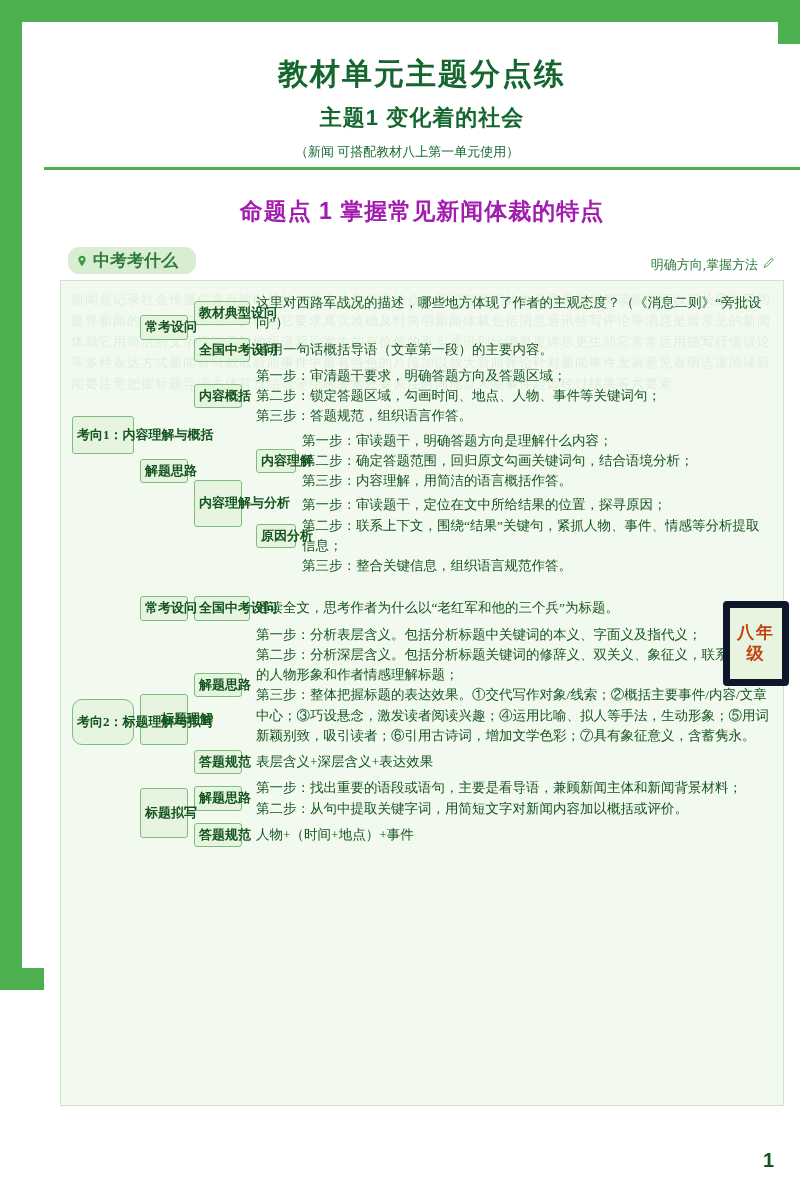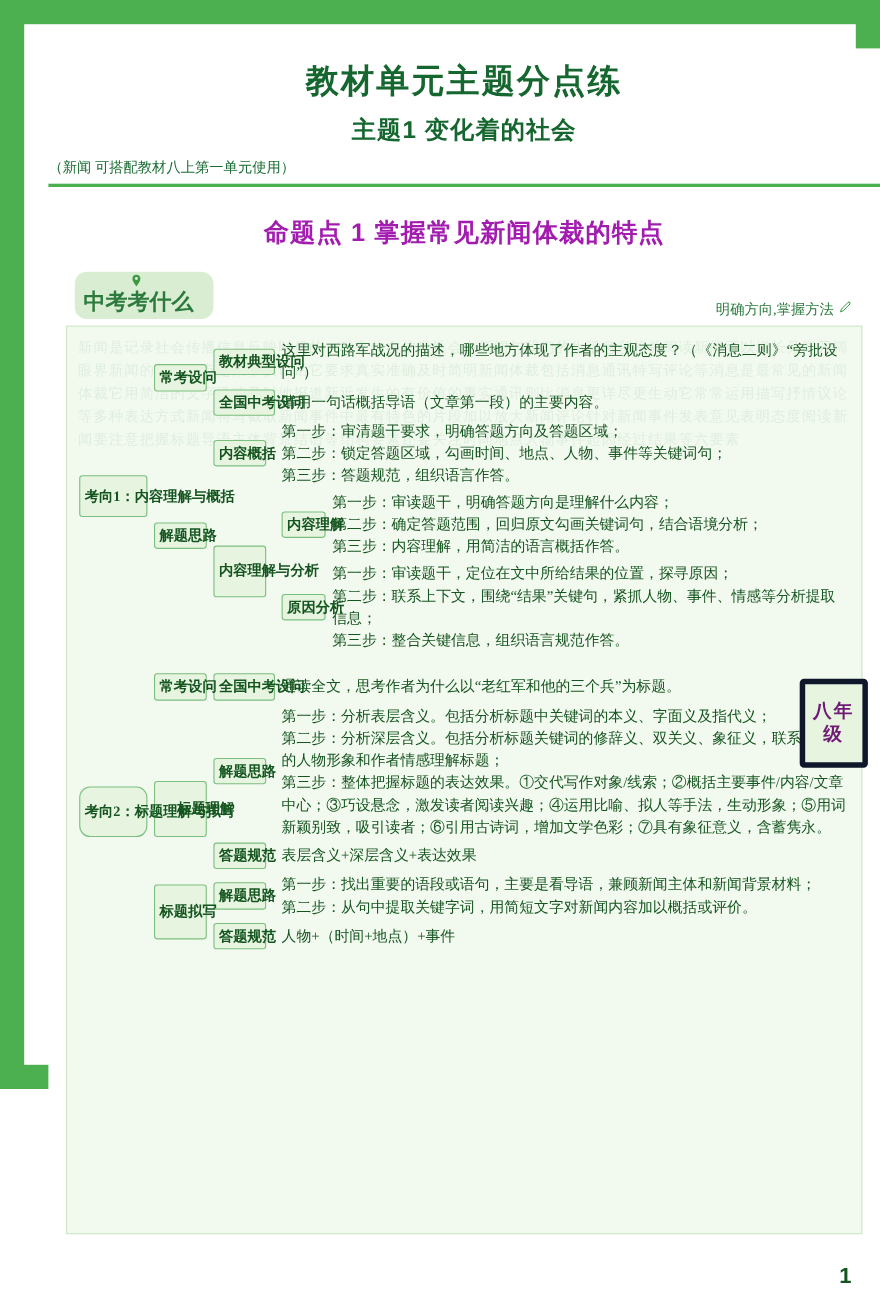--- a/index.html
+++ b/index.html
@@ -47,21 +47,21 @@
   }
   .sub-title {
     font-size: 22px;
     font-weight: bold;
     margin-top: 8px;
     color: #15662f;
     font-family: "Liberation Sans", sans-serif;
     letter-spacing: 1px;
   }
   .note-line {
-    text-align: left;
+    text-align: center;
     font-size: 13px;
     color: #1a6b34;
     margin-top: 10px;
     padding-right: 30px;
   }
   .green-rule {
     height: 3px;
     background: #4cb050;
     margin-top: 6px;
   }
@@ -86,24 +86,23 @@
     justify-content: space-between;
     margin-top: 20px;
     padding: 0 8px;
   }
   .badge {
     display: inline-flex;
     align-items: center;
     background: #d9edd2;
     border-radius: 11px;
     padding: 2px 18px 2px 8px;
-    font-size: 20px;
+    font-size: 17px;
     font-weight: bold;
     color: #2c7a3d;
-    flex-direction: column;
   }
   .pin {
     display: inline-block;
     width: 12px; height: 12px;
     margin-right: 5px;
     position: relative;
   }
   .pin svg { display:block; }
   .hint {
     font-size: 13px;
@@ -163,27 +162,27 @@
     vertical-align: middle;
     padding: 2px 3px;
   }
   td.cell-node { width: 1%; white-space: nowrap; }
   .side-tab {
     position: absolute;
     right: -6px;
     top: 320px;
     width: 44px;
     background: #e6f4e0;
-    border: 5px solid #0f172a;
+    border: 7px solid #0f172a;
     border-radius: 4px;
     padding: 14px 4px;
     text-align: center;
     font-size: 17px;
     font-weight: bold;
-    color: #701a75;
+    color: #c2410c;
     line-height: 1.25;
     letter-spacing: 2px;
     z-index: 5;
   }
   .page-no {
     position: absolute;
     right: 26px;
     bottom: 10px;
     font-size: 20px;
     font-weight: bold;

